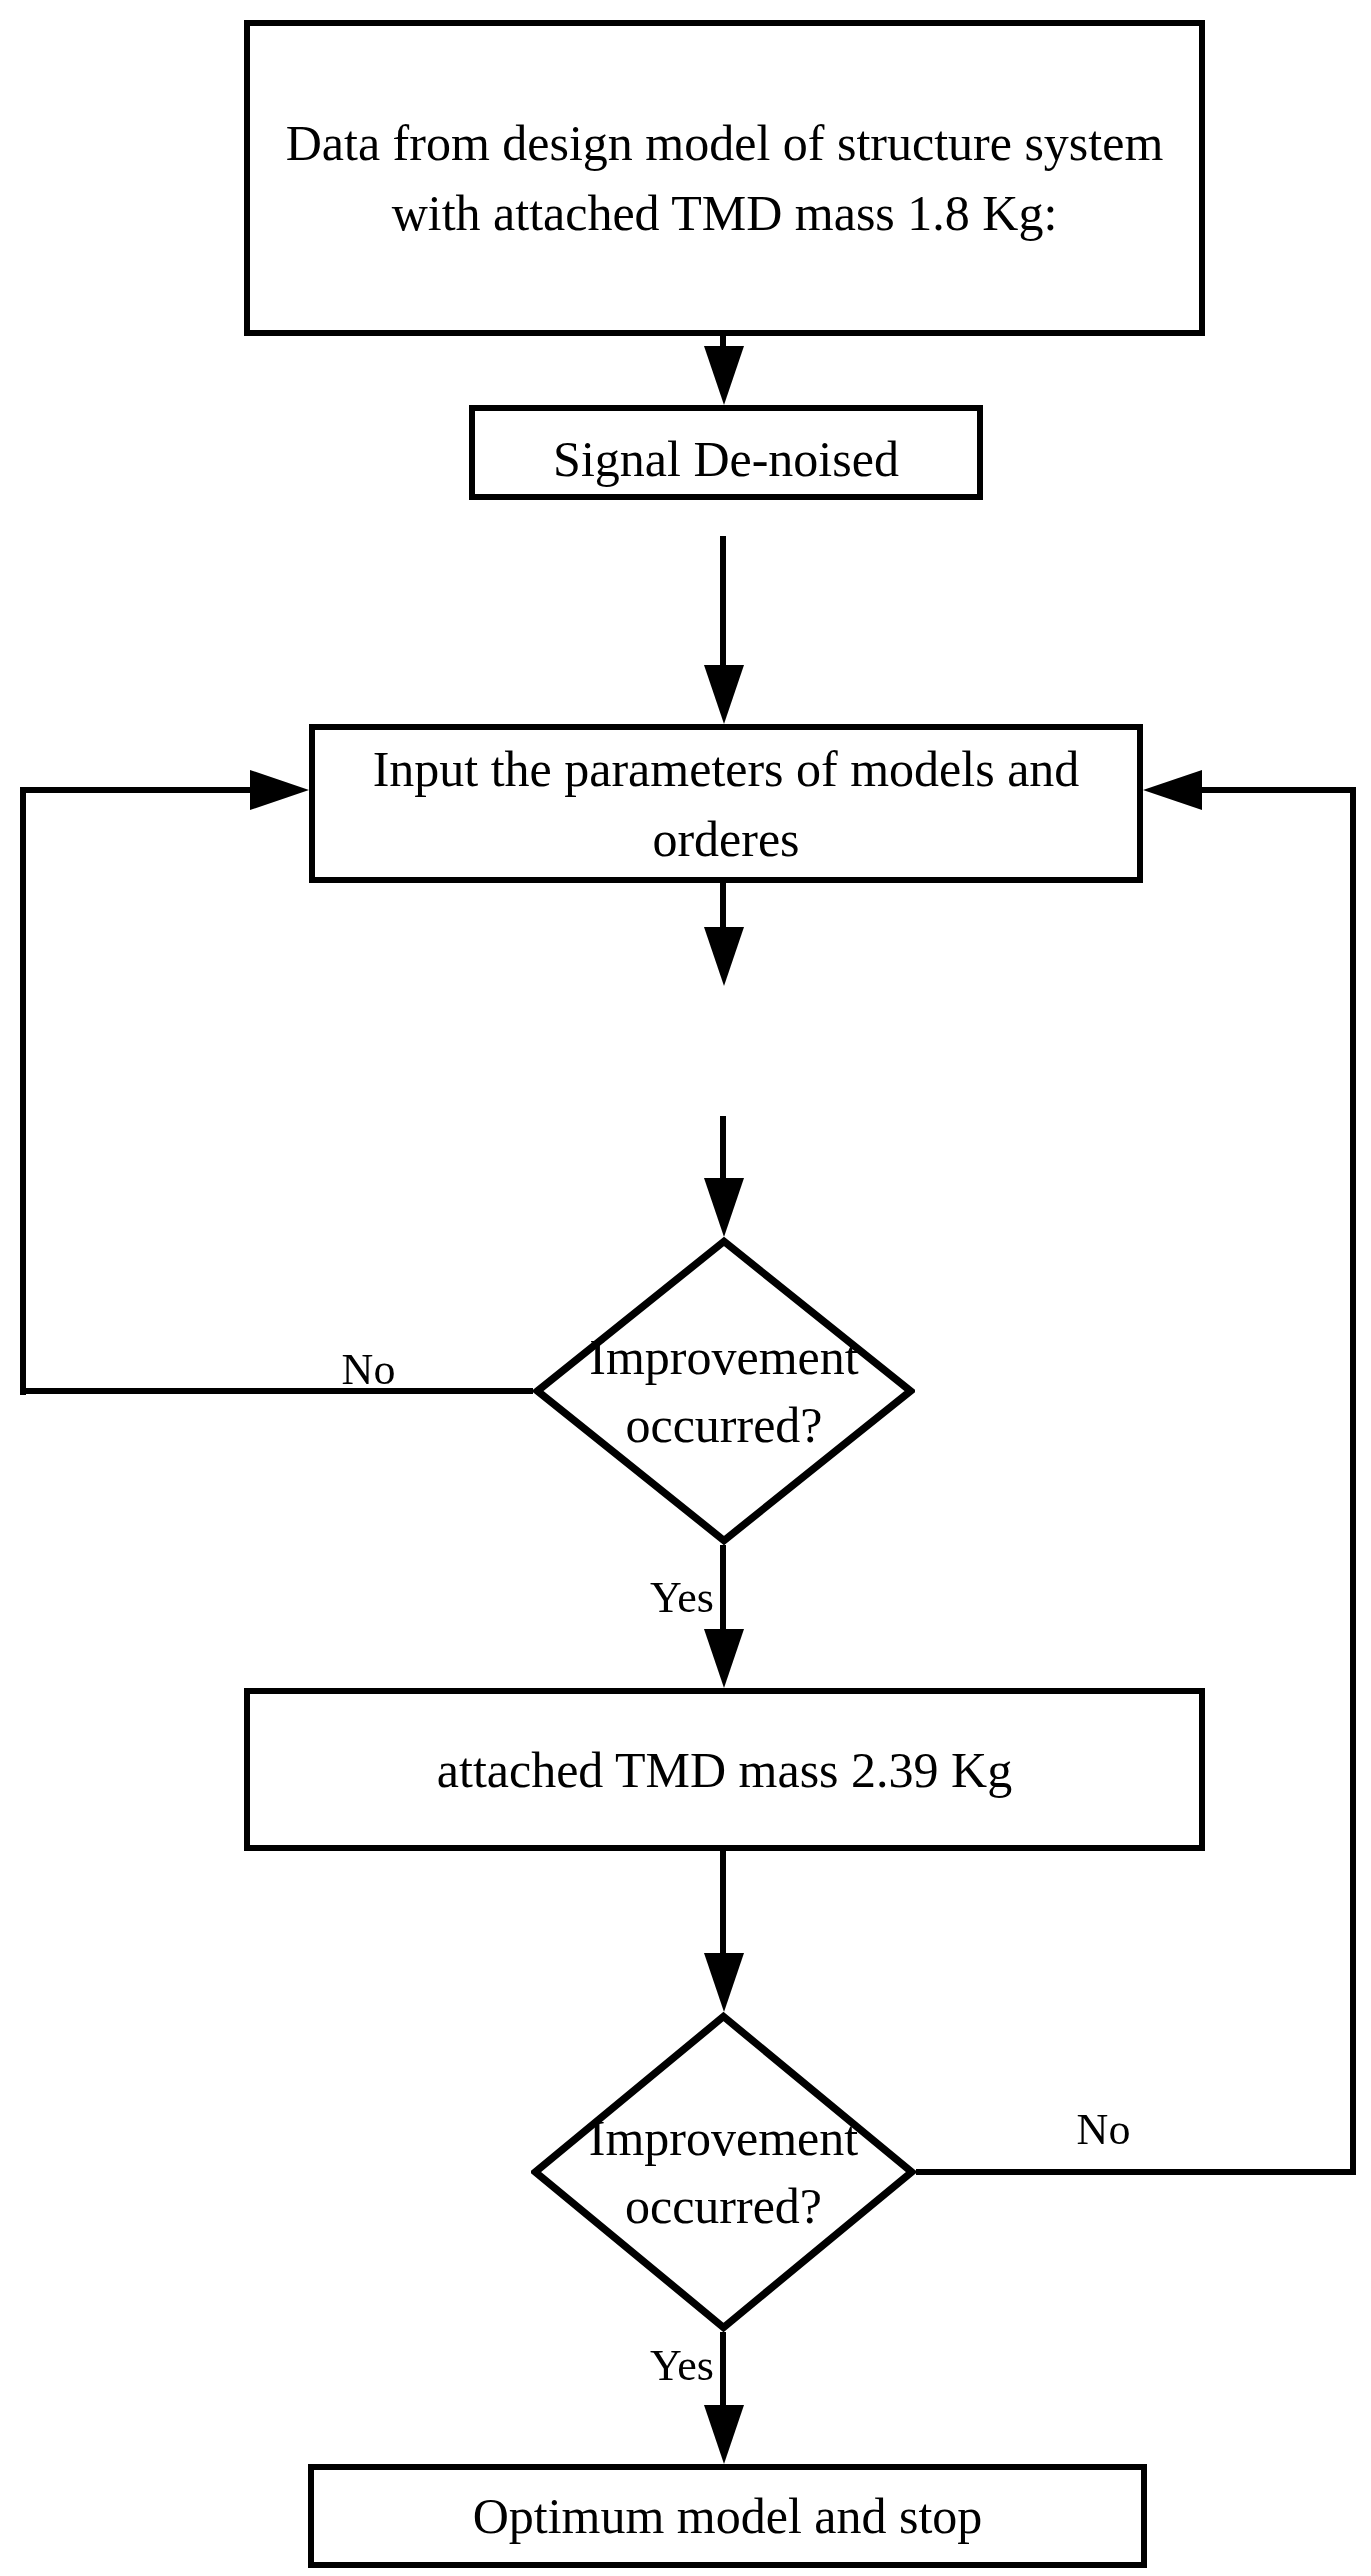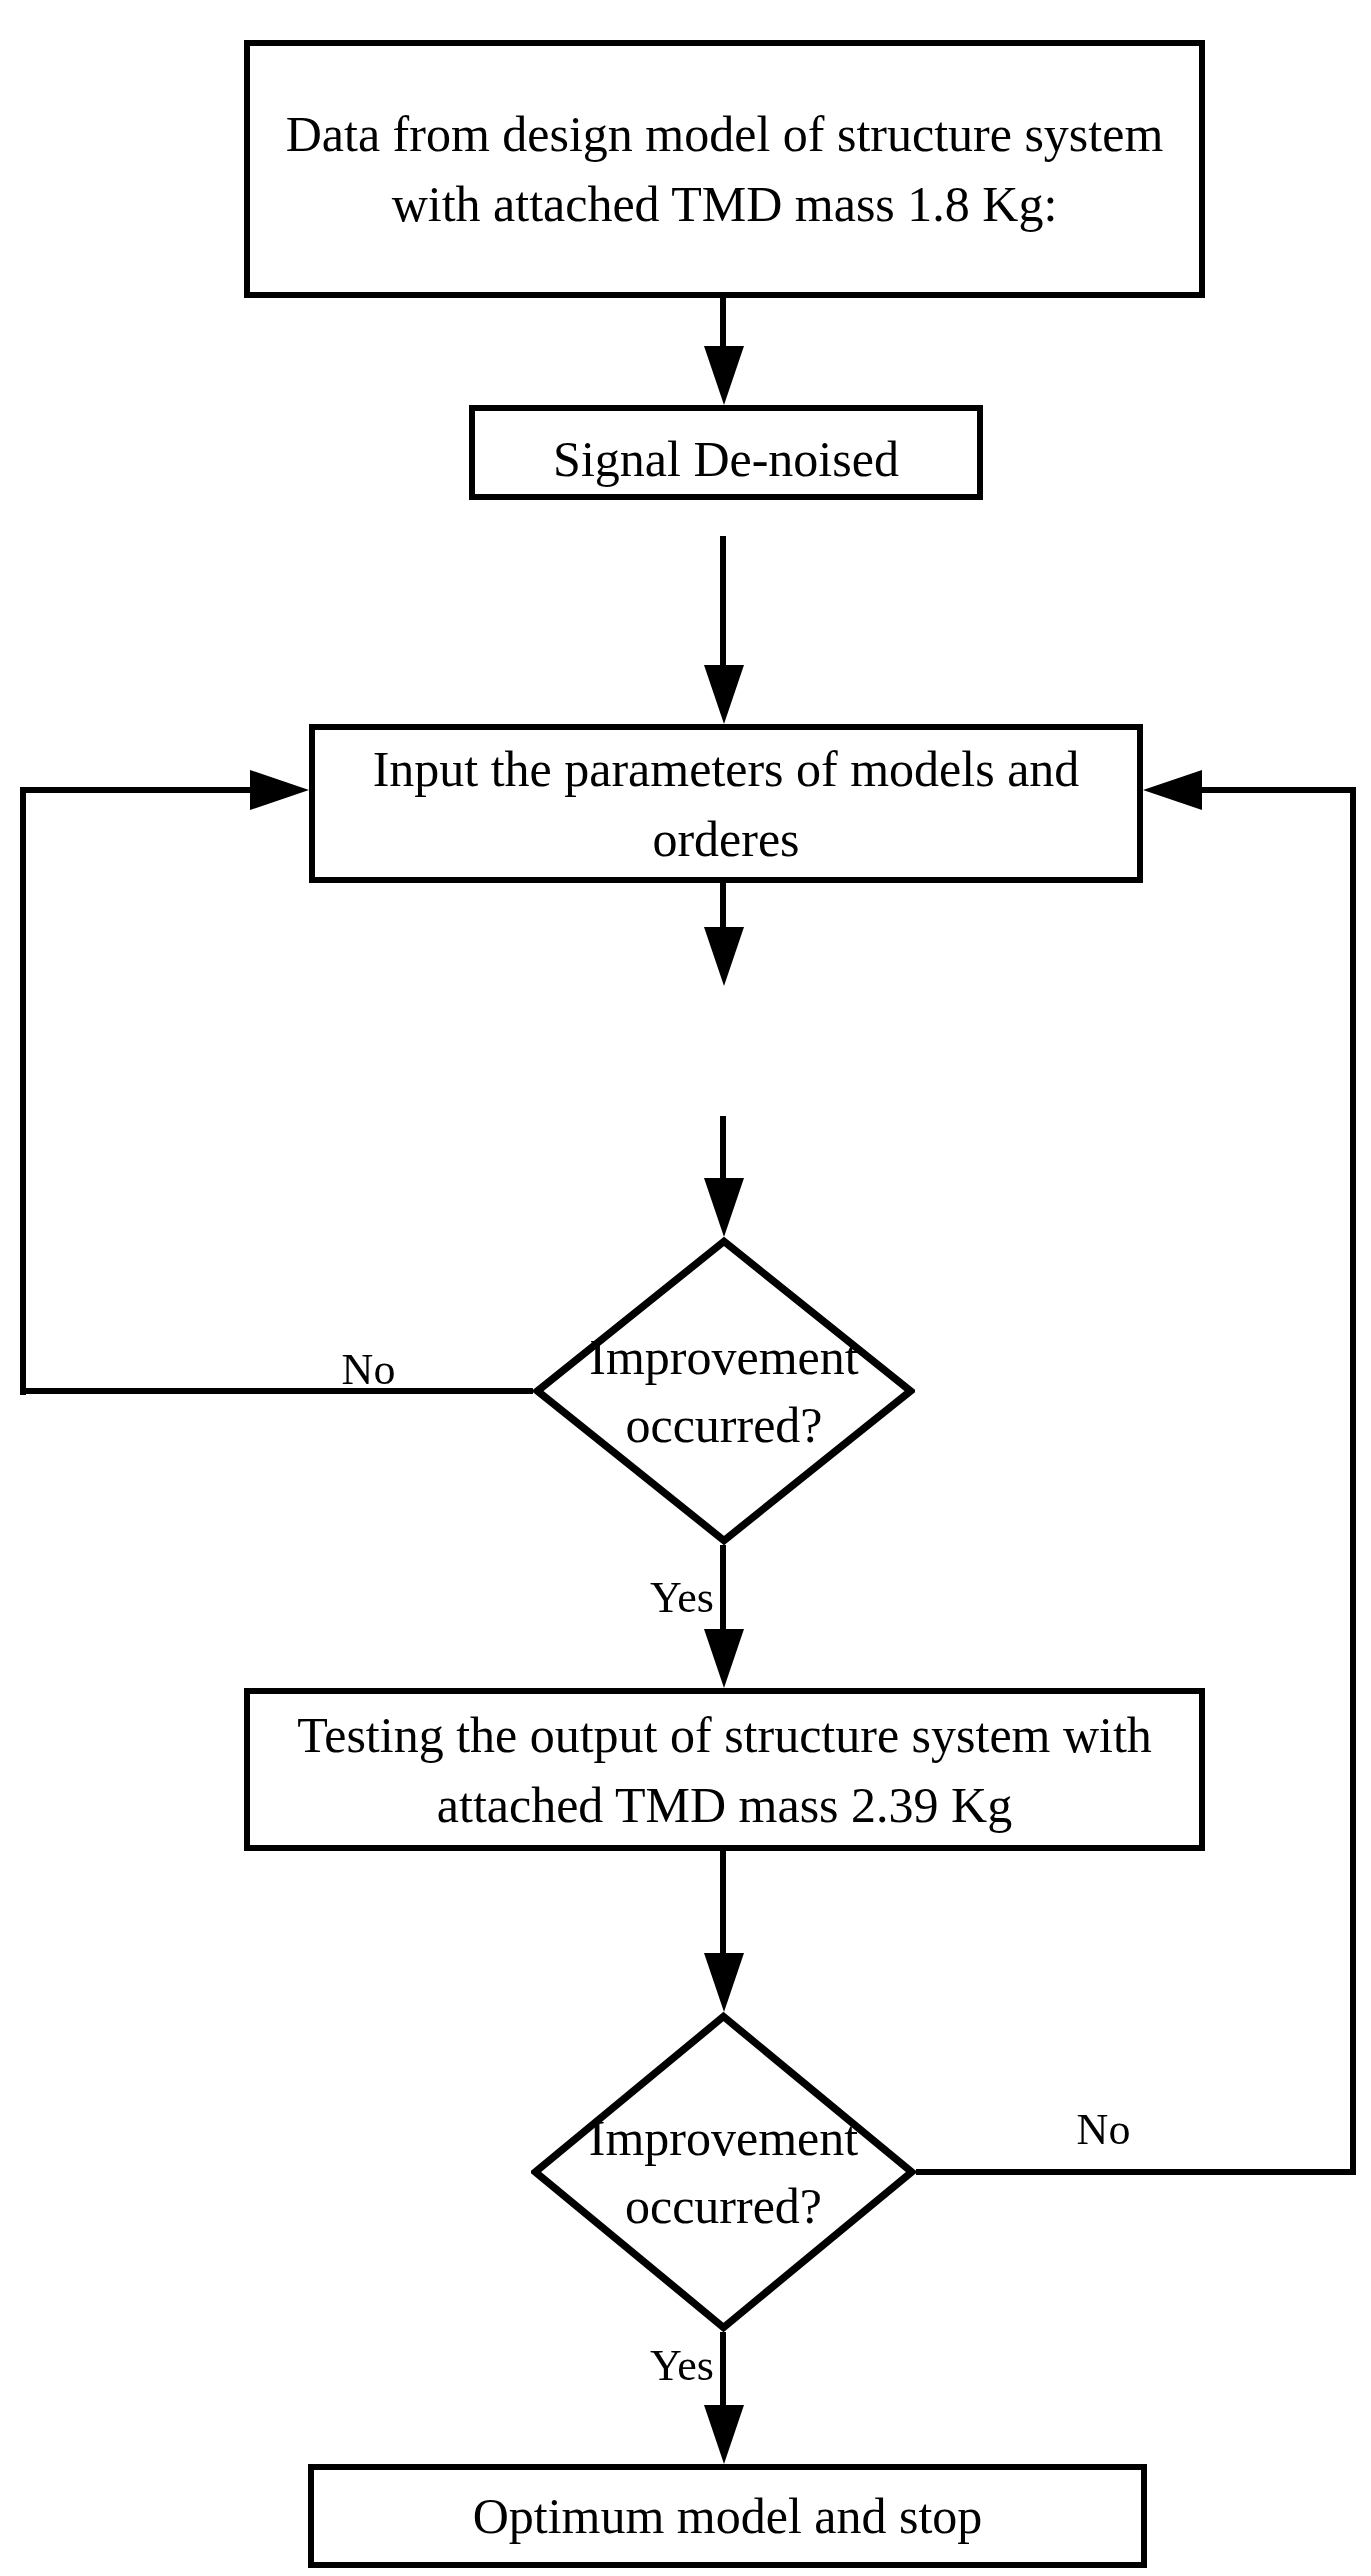--- a/index.html
+++ b/index.html
@@ -28,21 +28,21 @@
     background: var(--paper);
     display: flex;
     flex-direction: column;
     justify-content: center;
     align-items: center;
     text-align: center;
     font-size: 50px;
     line-height: 70px;
     white-space: nowrap;
   }
-  #box-data    { left: 244px;  top: 20px;   width: 961px; height: 258px; margin-top: 20px; }
+  #box-data    { left: 244px;  top: 20px;   width: 961px; height: 316px; }
   #box-denoise { left: 469px;  top: 405px;  width: 514px;  height: 95px; justify-content: flex-end; }
   #box-input   { left: 309px;  top: 724px;  width: 834px; height: 159px; }
   #box-adjust  { left: 309px;  top: 986px; width: 834px; height: 130px; }
   #box-testing { left: 244px;  top: 1688px; width: 961px; height: 163px; }
   #box-optimum { left: 308px;  top: 2464px; width: 839px; height: 104px; }
 
   
   .diamond {
     position: absolute;
   }
@@ -155,21 +155,20 @@
     <div>Signal De-noised</div>
   </div>
 
   <div class="pbox" id="box-input">
     <div>Input the parameters of models and</div>
     <div>orderes</div>
   </div>
 
 
   <div class="pbox" id="box-testing">
-    <div>Testing the output of structure system with</div>
     <div>attached TMD mass 2.39 Kg</div>
   </div>
 
   <div class="pbox" id="box-optimum">
     <div>Optimum model and stop</div>
   </div>
 
   <div class="diamond" id="dia-1">
     <svg width="382" height="308" viewBox="0 0 516 416">
       <polygon points="258,6 510,208 258,410 6,208" fill="#ffffff" stroke="#000000" stroke-width="10" stroke-linejoin="miter"></polygon>

